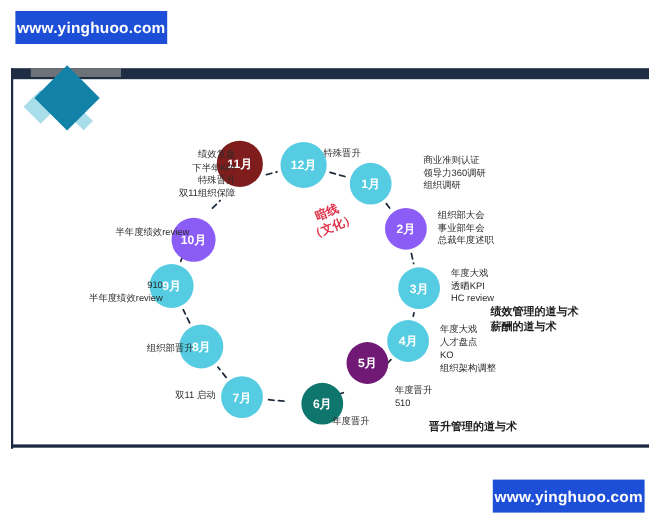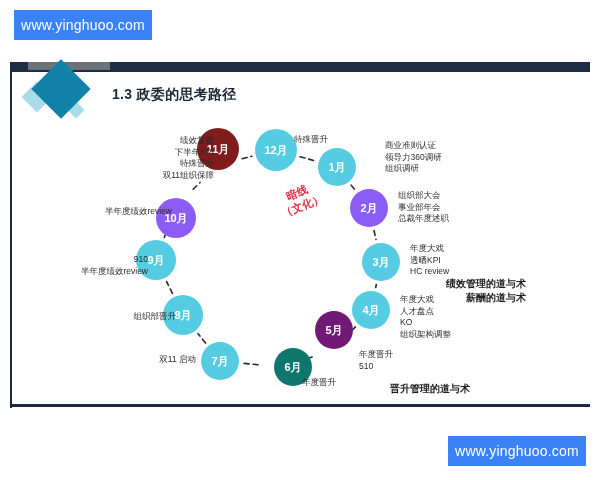--- a/index.html
+++ b/index.html
@@ -11,24 +11,24 @@
   }
   #slide {
     position: relative;
     width: 600px; height: 480px;
     background: #ffffff;
   }
 
   
   .watermark {
     position: absolute;
-    background: #3b82f6;
+    background: #1d4ed8;
     color: #ffffff;
     font-size: 14px;
-    font-weight: normal;
+    font-weight: bold;
     letter-spacing: .2px;
     display: flex;
     align-items: center;
     justify-content: center;
   }
   #wm-top  { left: 14px;  top: 10px;  width: 138px; height: 30px; }
   #wm-bot  { left: 448px; top: 436px; width: 138px; height: 30px; }
 
   
   #frame-left {
@@ -92,21 +92,20 @@
   .note.l { text-align: left; }
 
   
   .caption {
     position: absolute;
     font-size: 10px;
     font-weight: bold;
     color: #1d1d1d;
     line-height: 14px;
     white-space: pre-line;
-    text-align: right;
   }
 
   
   #red-note {
     position: absolute;
     left: 278px; top: 186px;
     font-size: 11px;
     font-weight: bold;
     color: #e0334a;
     line-height: 14px;
@@ -128,21 +127,20 @@
 
   <div id="header-bar"></div>
   <div id="header-bar-light"></div>
   <div id="frame-left"></div>
   <div id="frame-bottom"></div>
 
   <div id="dia-pale1" class="diamond"></div>
   <div id="dia-pale2" class="diamond"></div>
   <div id="dia-main" class="diamond"></div>
 
-  <div id="title">1.3 政委的思考路径</div>
 
   <svg id="links" viewBox="0 0 600 480" xmlns="http://www.w3.org/2000/svg">
       <line x1="242.20367279029003" y1="158.74042945078705" x2="251.79632720970997" y2="156.25957054921295" stroke="#1f2a3a" stroke-width="1.6" stroke-dasharray="5 4" stroke-linecap="round"></line>
       <line x1="300.0822830957167" y1="156.71145594470795" x2="314.8442995519406" y2="160.8254605308687" stroke="#1f2a3a" stroke-width="1.6" stroke-dasharray="5 4" stroke-linecap="round"></line>
       <line x1="351.1512296742686" y1="185.13126302015664" x2="354.8487703257314" y2="189.86873697984336" stroke="#1f2a3a" stroke-width="1.6" stroke-dasharray="5 4" stroke-linecap="round"></line>
       <line x1="373.9894005298291" y1="230.4523023842309" x2="376.0105994701709" y2="239.5476976157691" stroke="#1f2a3a" stroke-width="1.6" stroke-dasharray="5 4" stroke-linecap="round"></line>
       <line x1="376.30905215542396" y1="284.51654965396494" x2="375.69094784457604" y2="287.48345034603506" stroke="#1f2a3a" stroke-width="1.6" stroke-dasharray="5 4" stroke-linecap="round"></line>
       <line x1="355.38203442279917" y1="326.8842871104874" x2="349.61796557720083" y2="333.1157128895126" stroke="#1f2a3a" stroke-width="1.6" stroke-dasharray="5 4" stroke-linecap="round"></line>
       <line x1="312.0990477197646" y1="357.0248337502642" x2="302.9009522802354" y2="359.9751662497358" stroke="#1f2a3a" stroke-width="1.6" stroke-dasharray="5 4" stroke-linecap="round"></line>
       <line x1="258.1104595498825" y1="364.74856979179174" x2="242.88954045011755" y2="363.25143020820826" stroke="#1f2a3a" stroke-width="1.6" stroke-dasharray="5 4" stroke-linecap="round"></line>

